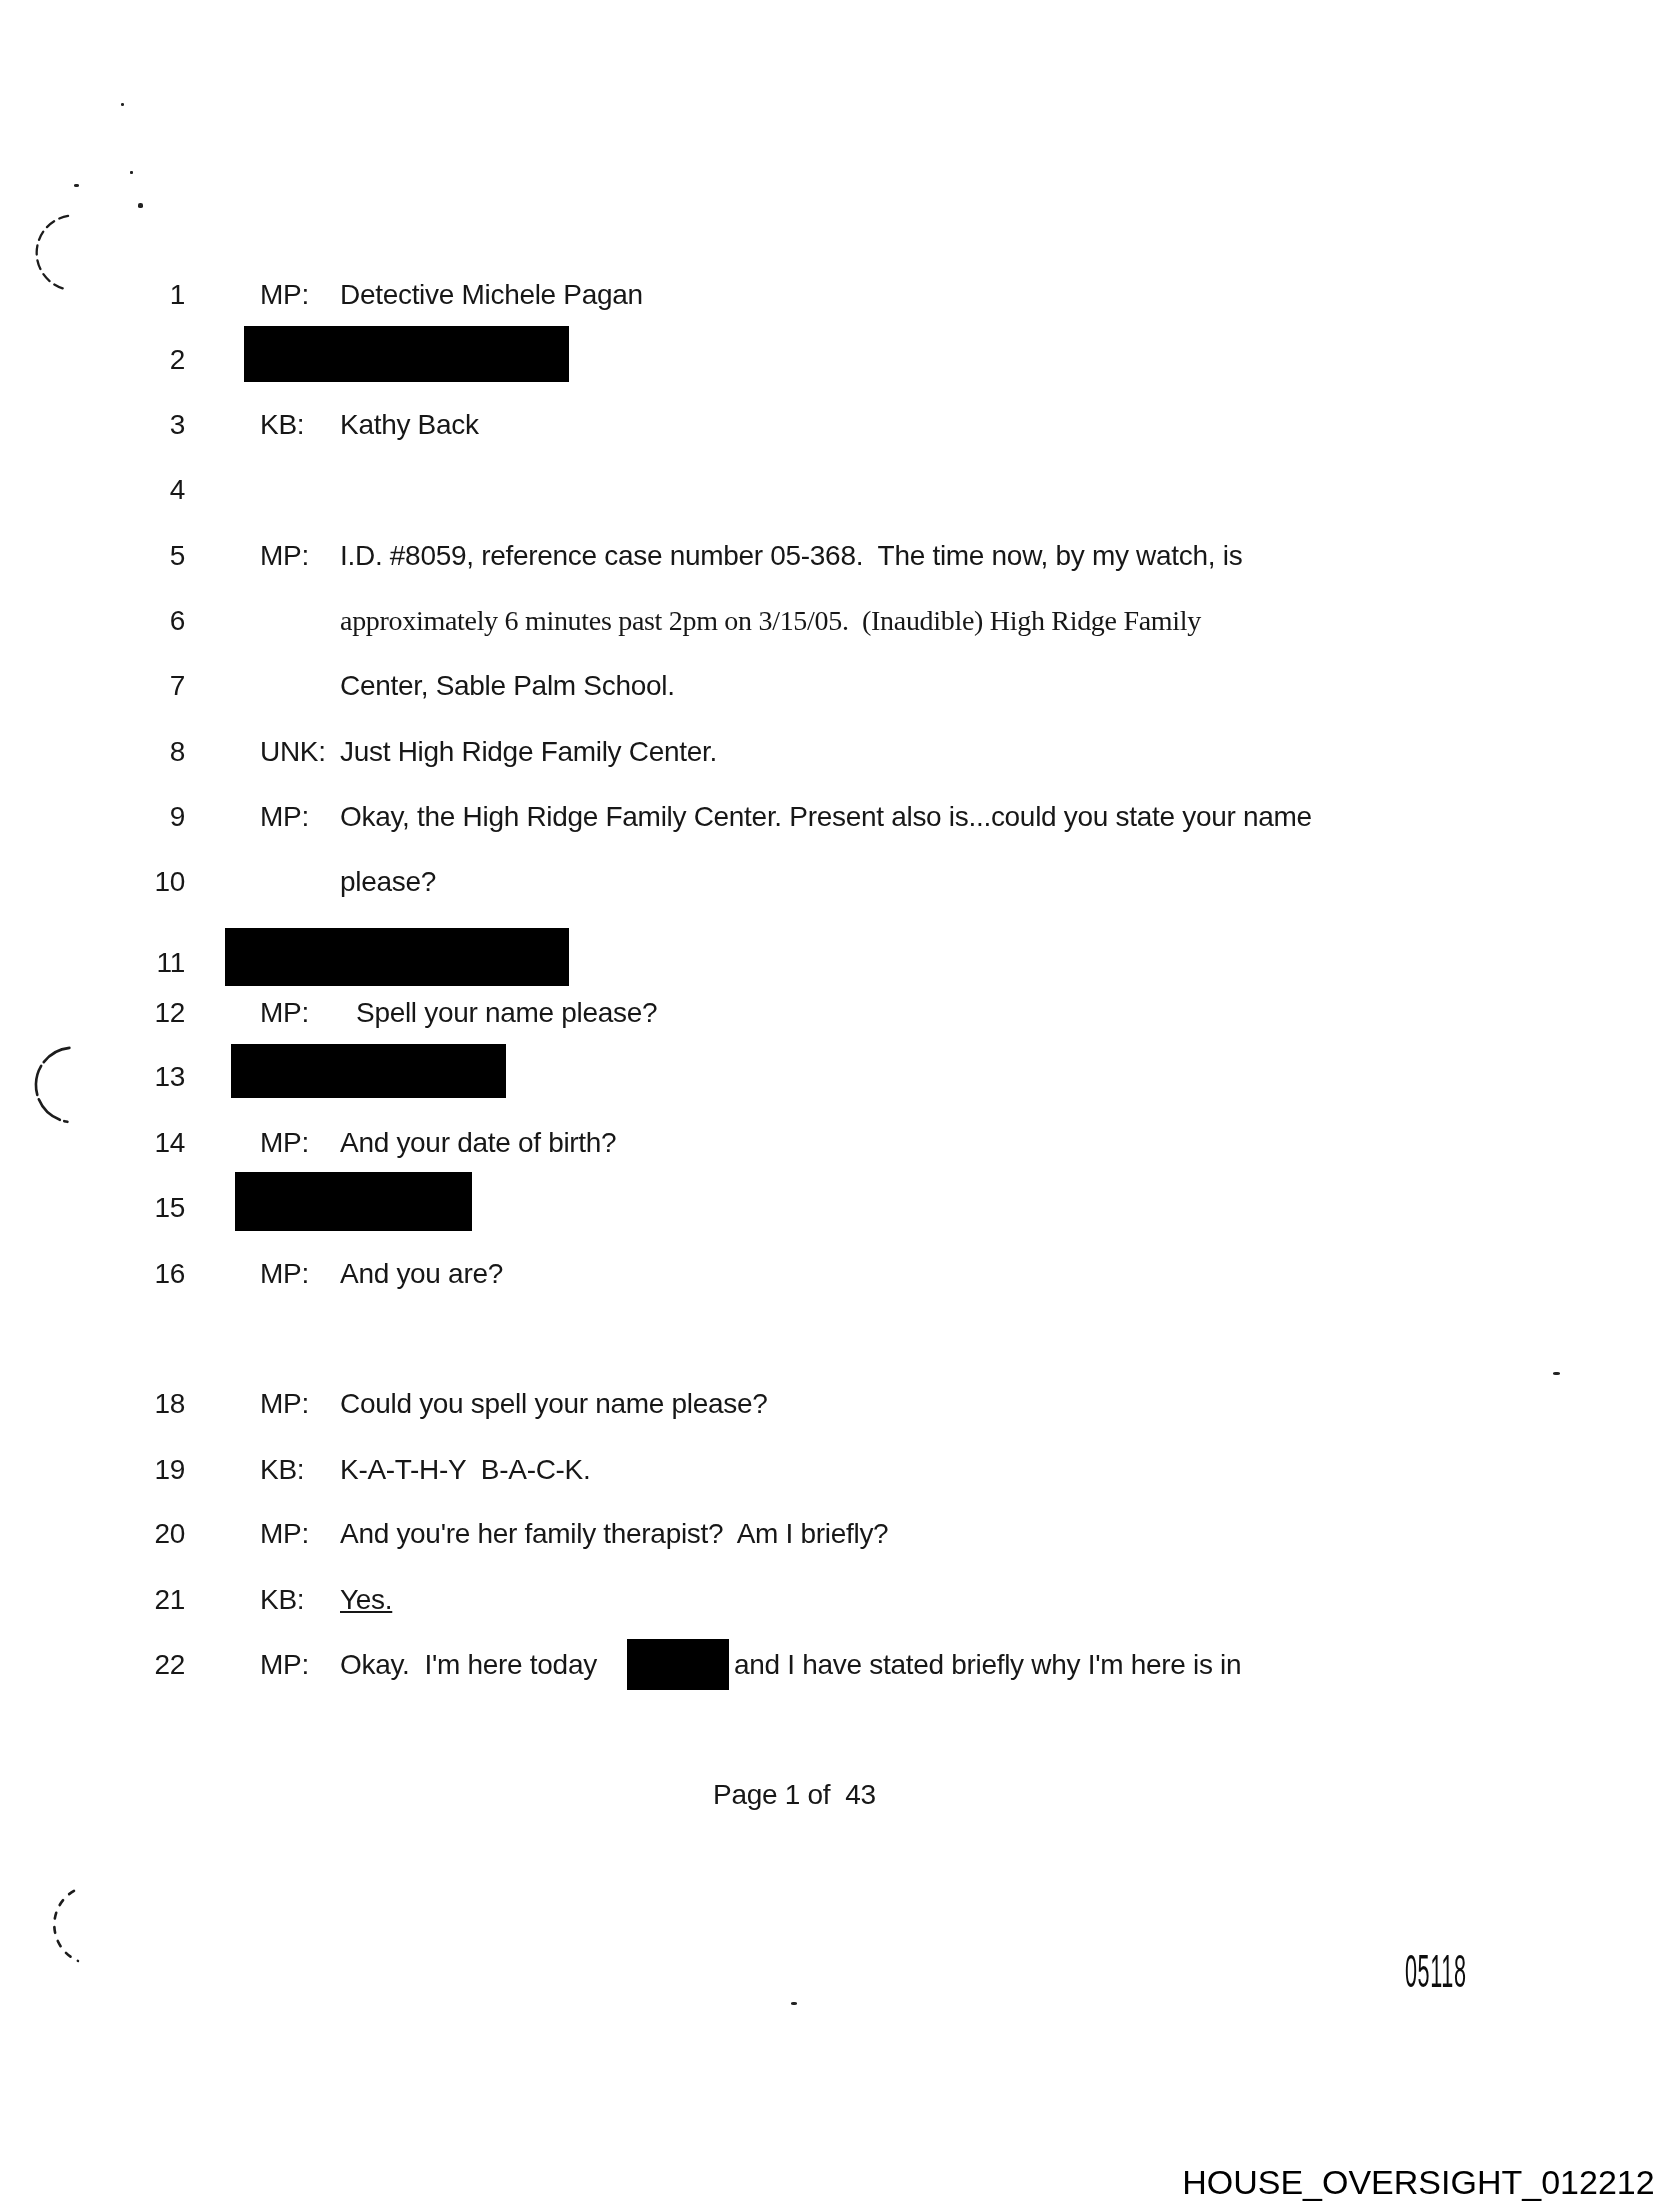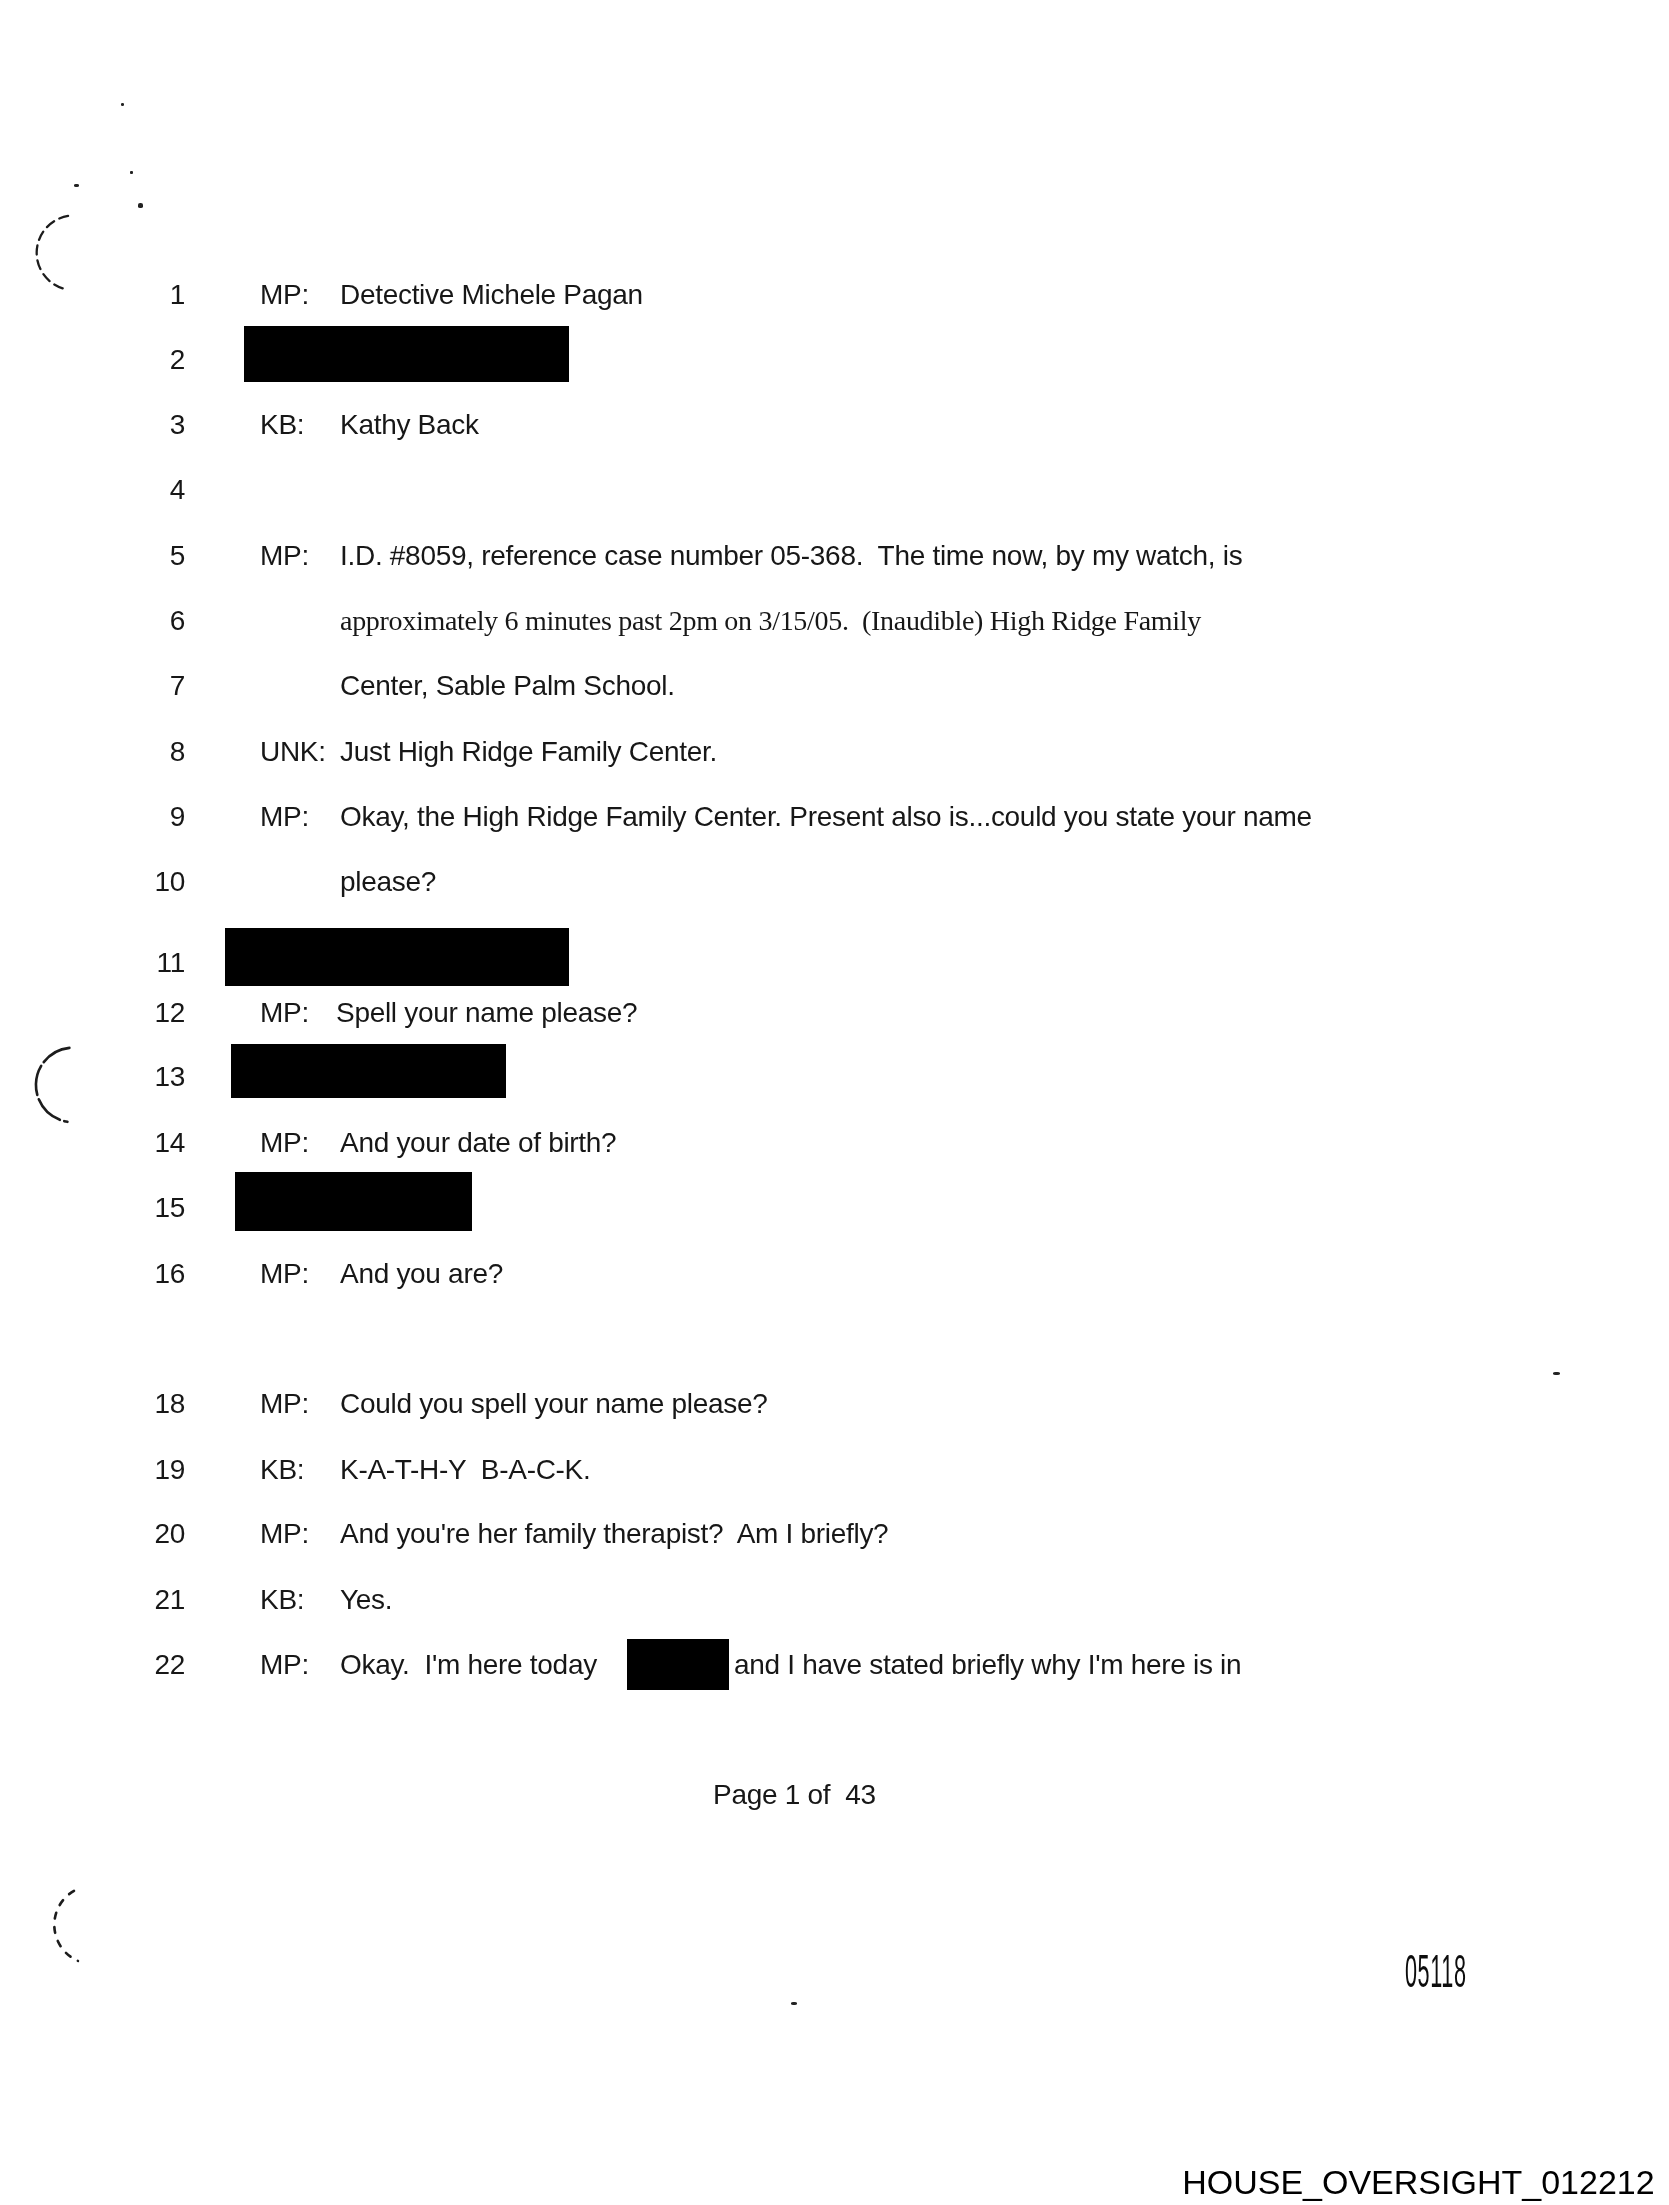--- a/index.html
+++ b/index.html
@@ -82,29 +82,29 @@
       <div class="line" style="top: 339px;"><span class="num">2</span><div class="redaction" style="left: 244px; width: 325px; height: 56px; top: -13px;"></div></div>
       <div class="line" style="top: 404px;"><span class="num">3</span><span class="speaker">KB:</span><span class="seg-text" style="left: 340px;">Kathy Back</span></div>
       <div class="line" style="top: 469px;"><span class="num">4</span></div>
       <div class="line" style="top: 535px;"><span class="num">5</span><span class="speaker">MP:</span><span class="seg-text" style="left: 340px;">I.D. #8059, reference case number 05-368.  The time now, by my watch, is</span></div>
       <div class="line" style="top: 600px;"><span class="num">6</span><span class="seg-text" style="left: 340px; font-family: Liberation Serif, serif;">approximately 6 minutes past 2pm on 3/15/05.  (Inaudible) High Ridge Family</span></div>
       <div class="line" style="top: 665px;"><span class="num">7</span><span class="seg-text" style="left: 340px;">Center, Sable Palm School.</span></div>
       <div class="line" style="top: 731px;"><span class="num">8</span><span class="speaker">UNK:</span><span class="seg-text" style="left: 340px;">Just High Ridge Family Center.</span></div>
       <div class="line" style="top: 796px;"><span class="num">9</span><span class="speaker">MP:</span><span class="seg-text" style="left: 340px;">Okay, the High Ridge Family Center. Present also is...could you state your name</span></div>
       <div class="line" style="top: 861px; padding-left: 47px;"><span class="num">10</span><span class="seg-text" style="left: 340px;">please?</span></div>
       <div class="line" style="top: 926px; margin-top: 16px;"><span class="num">11</span><div class="redaction" style="left: 225px; width: 344px; height: 58px; top: -14.4px;"></div></div>
-      <div class="line" style="top: 992px;"><span class="num">12</span><span class="speaker">MP:</span><span class="seg-text" style="left: 336px;">Spell your name please?</span></div>
+      <div class="line" style="top: 992px;"><span class="num">12</span><span class="speaker">MP:</span><span class="seg-text" style="left: 356px;">Spell your name please?</span></div>
       <div class="line" style="top: 1056px;"><span class="num">13</span><div class="redaction" style="left: 231px; width: 275px; height: 54px; top: -12.4px;"></div></div>
       <div class="line" style="top: 1122px;"><span class="num">14</span><span class="speaker">MP:</span><span class="seg-text" style="left: 340px;">And your date of birth?</span></div>
       <div class="line" style="top: 1187px;"><span class="num">15</span><div class="redaction" style="left: 235px; width: 237px; height: 59px; top: -15px;"></div></div>
       <div class="line" style="top: 1253px;"><span class="num">16</span><span class="speaker">MP:</span><span class="seg-text" style="left: 340px;">And you are?</span></div>
       <div class="line" style="top: 1383px;"><span class="num">18</span><span class="speaker">MP:</span><span class="seg-text" style="left: 340px;">Could you spell your name please?</span></div>
       <div class="line" style="top: 1449px;"><span class="num">19</span><span class="speaker">KB:</span><span class="seg-text" style="left: 340px;">K-A-T-H-Y  B-A-C-K.</span></div>
       <div class="line" style="top: 1513px;"><span class="num">20</span><span class="speaker">MP:</span><span class="seg-text" style="left: 340px;">And you're her family therapist?  Am I briefly?</span></div>
-      <div class="line" style="top: 1579px;"><span class="num">21</span><span class="speaker">KB:</span><span class="seg-text" style="left: 340px;">Yes.</span></div>
+      <div class="line" style="top: 1579px;"><span class="num">21</span><span class="speaker">KB:</span><span class="seg-text" style="left: 340px; text-decoration: underline;">Yes.</span></div>
       <div class="line" style="top: 1644px;"><span class="num">22</span><span class="speaker">MP:</span><span class="seg-text" style="left: 340px;">Okay.  I'm here today</span><div class="redaction" style="left: 627px; width: 102px; height: 51px; top: -4.6px;"></div><span class="seg-text" style="left: 734px;">and I have stated briefly why I'm here is in</span></div>
     </div>
   <div class="page-label">Page 1 of  43</div>
   <div class="stamp">05118</div>
   <div class="bates">HOUSE_OVERSIGHT_012212</div>
 <div class="speck" style="left: 121px; top: 103px; width: 3.3px; height: 3.3px;"></div>
     <div class="speck" style="left: 130px; top: 171px; width: 2.6px; height: 2.6px;"></div>
     <div class="speck" style="left: 74px; top: 184px; width: 4.6px; height: 3.3px;"></div>
     <div class="speck" style="left: 138px; top: 203px; width: 5.2px; height: 4.6px;"></div>
     <div class="speck" style="left: 1553px; top: 1372px; width: 6.5px; height: 3.3px;"></div>

